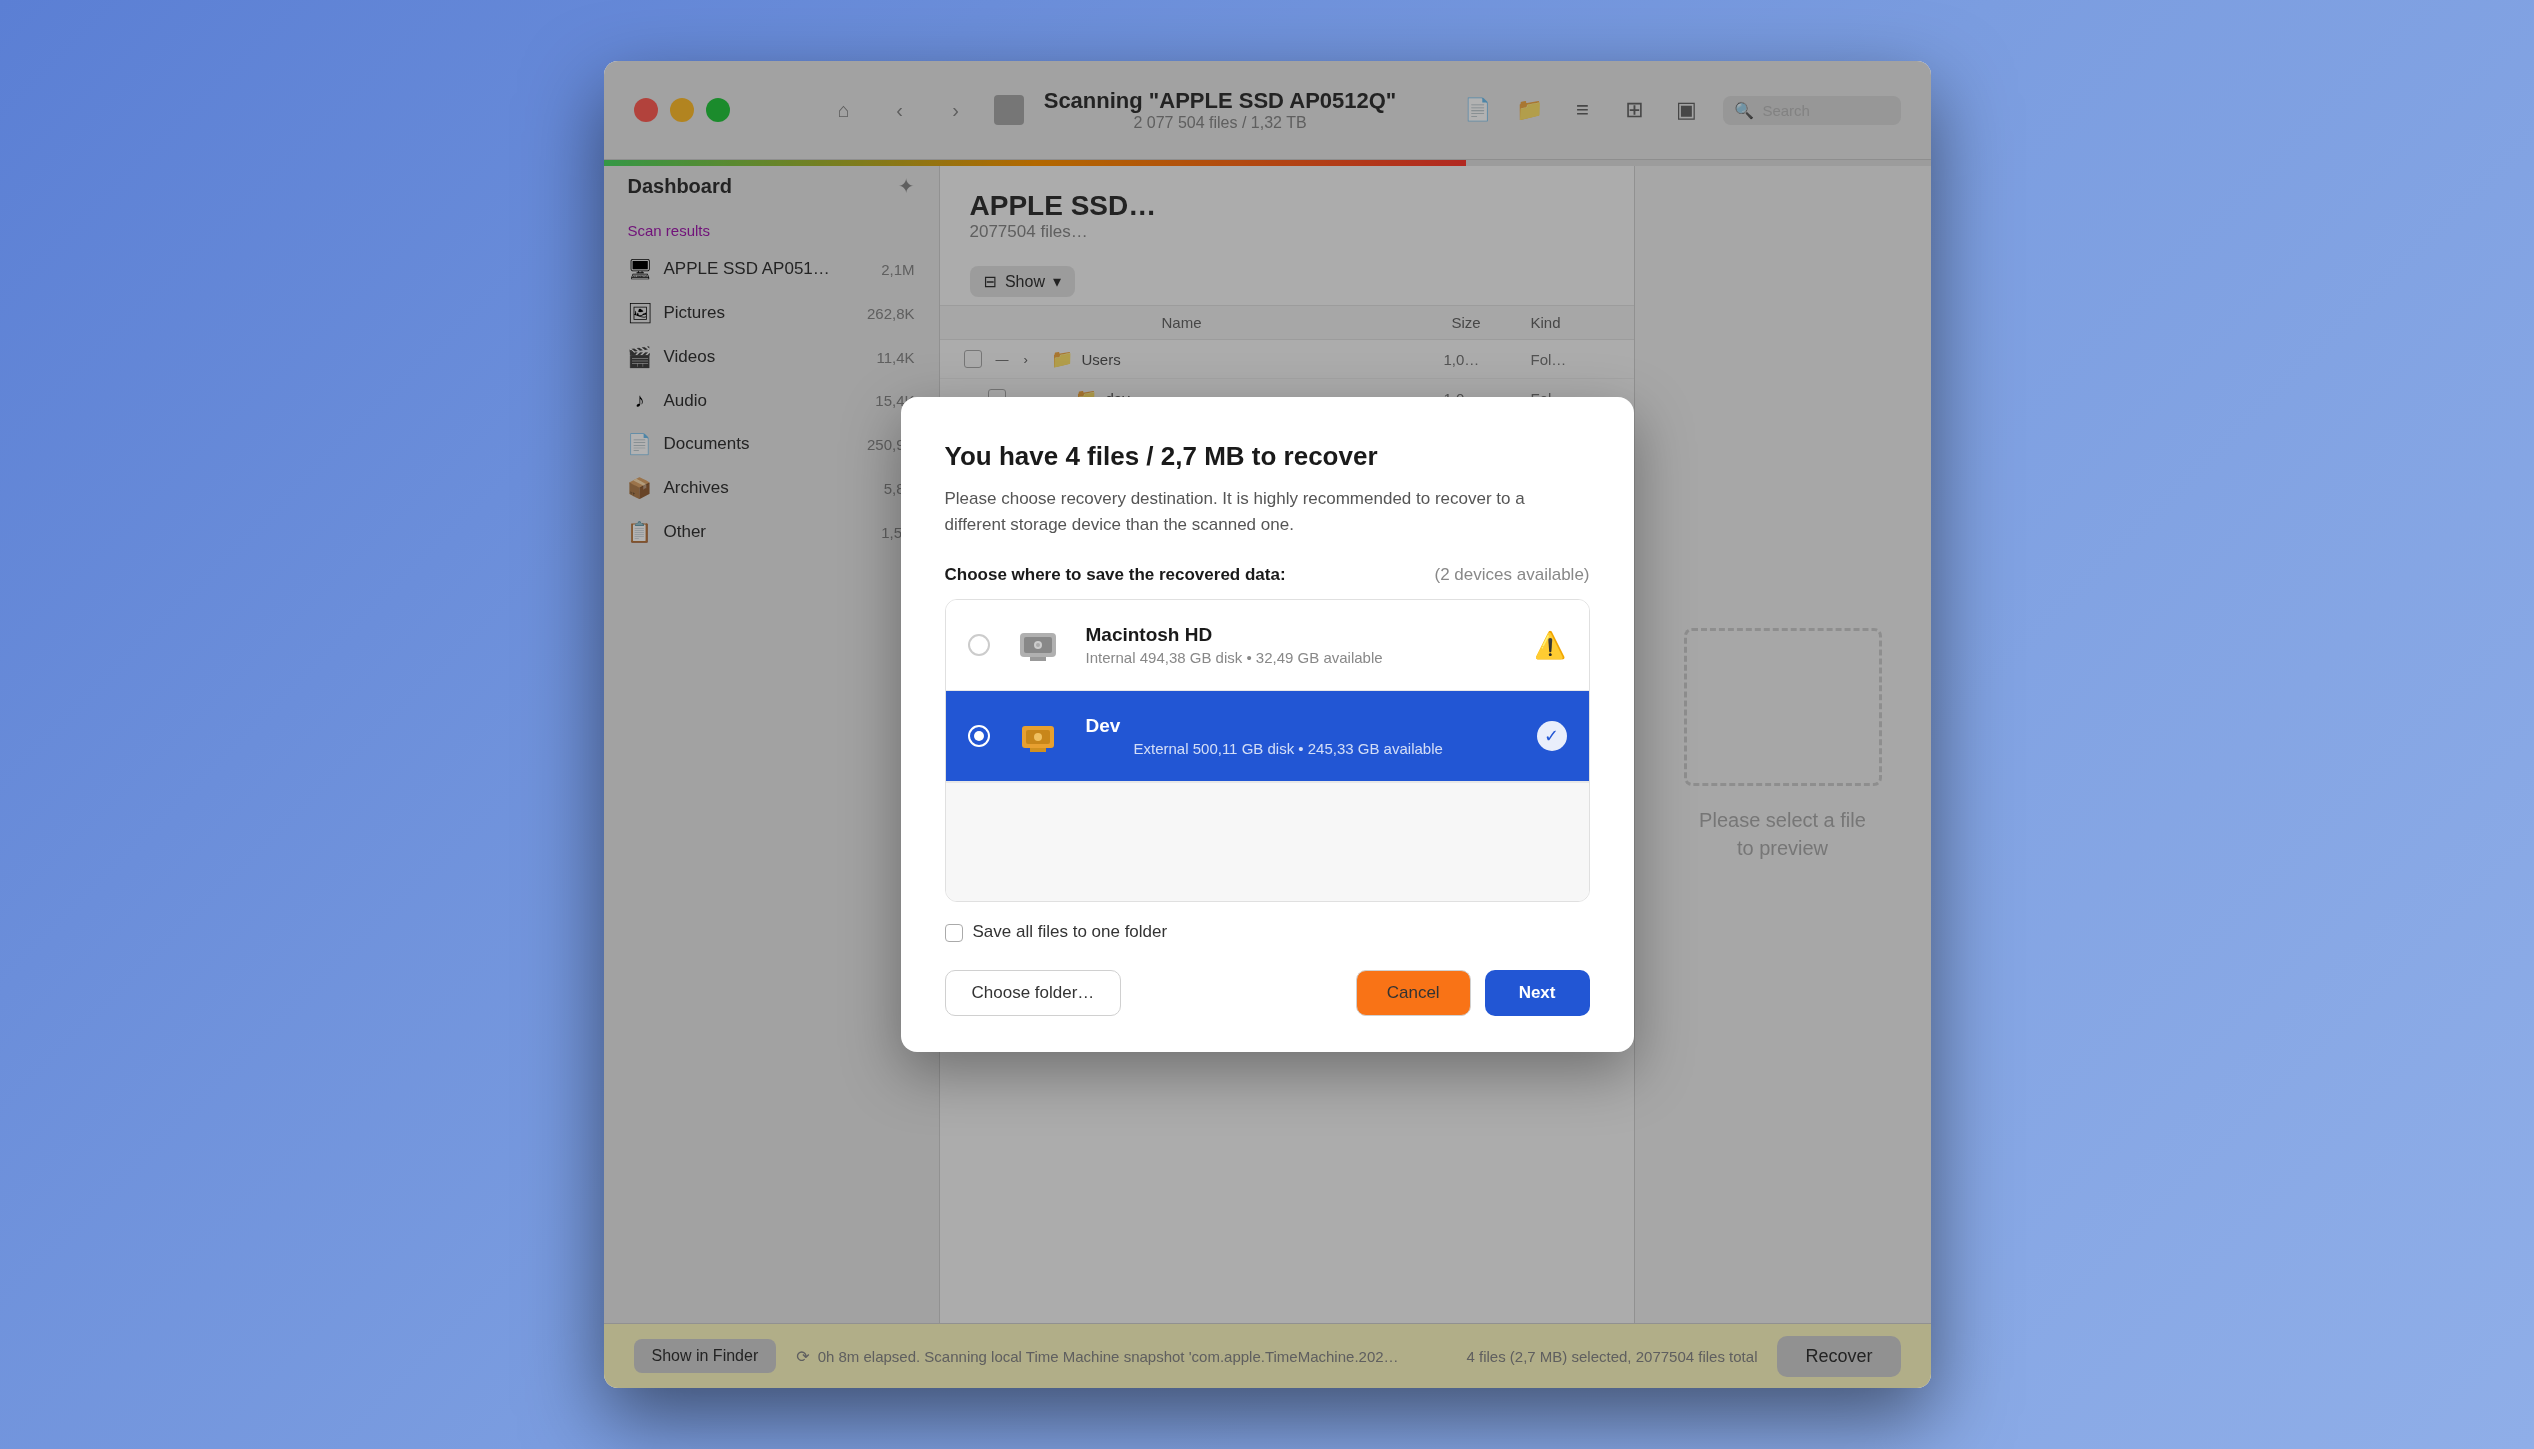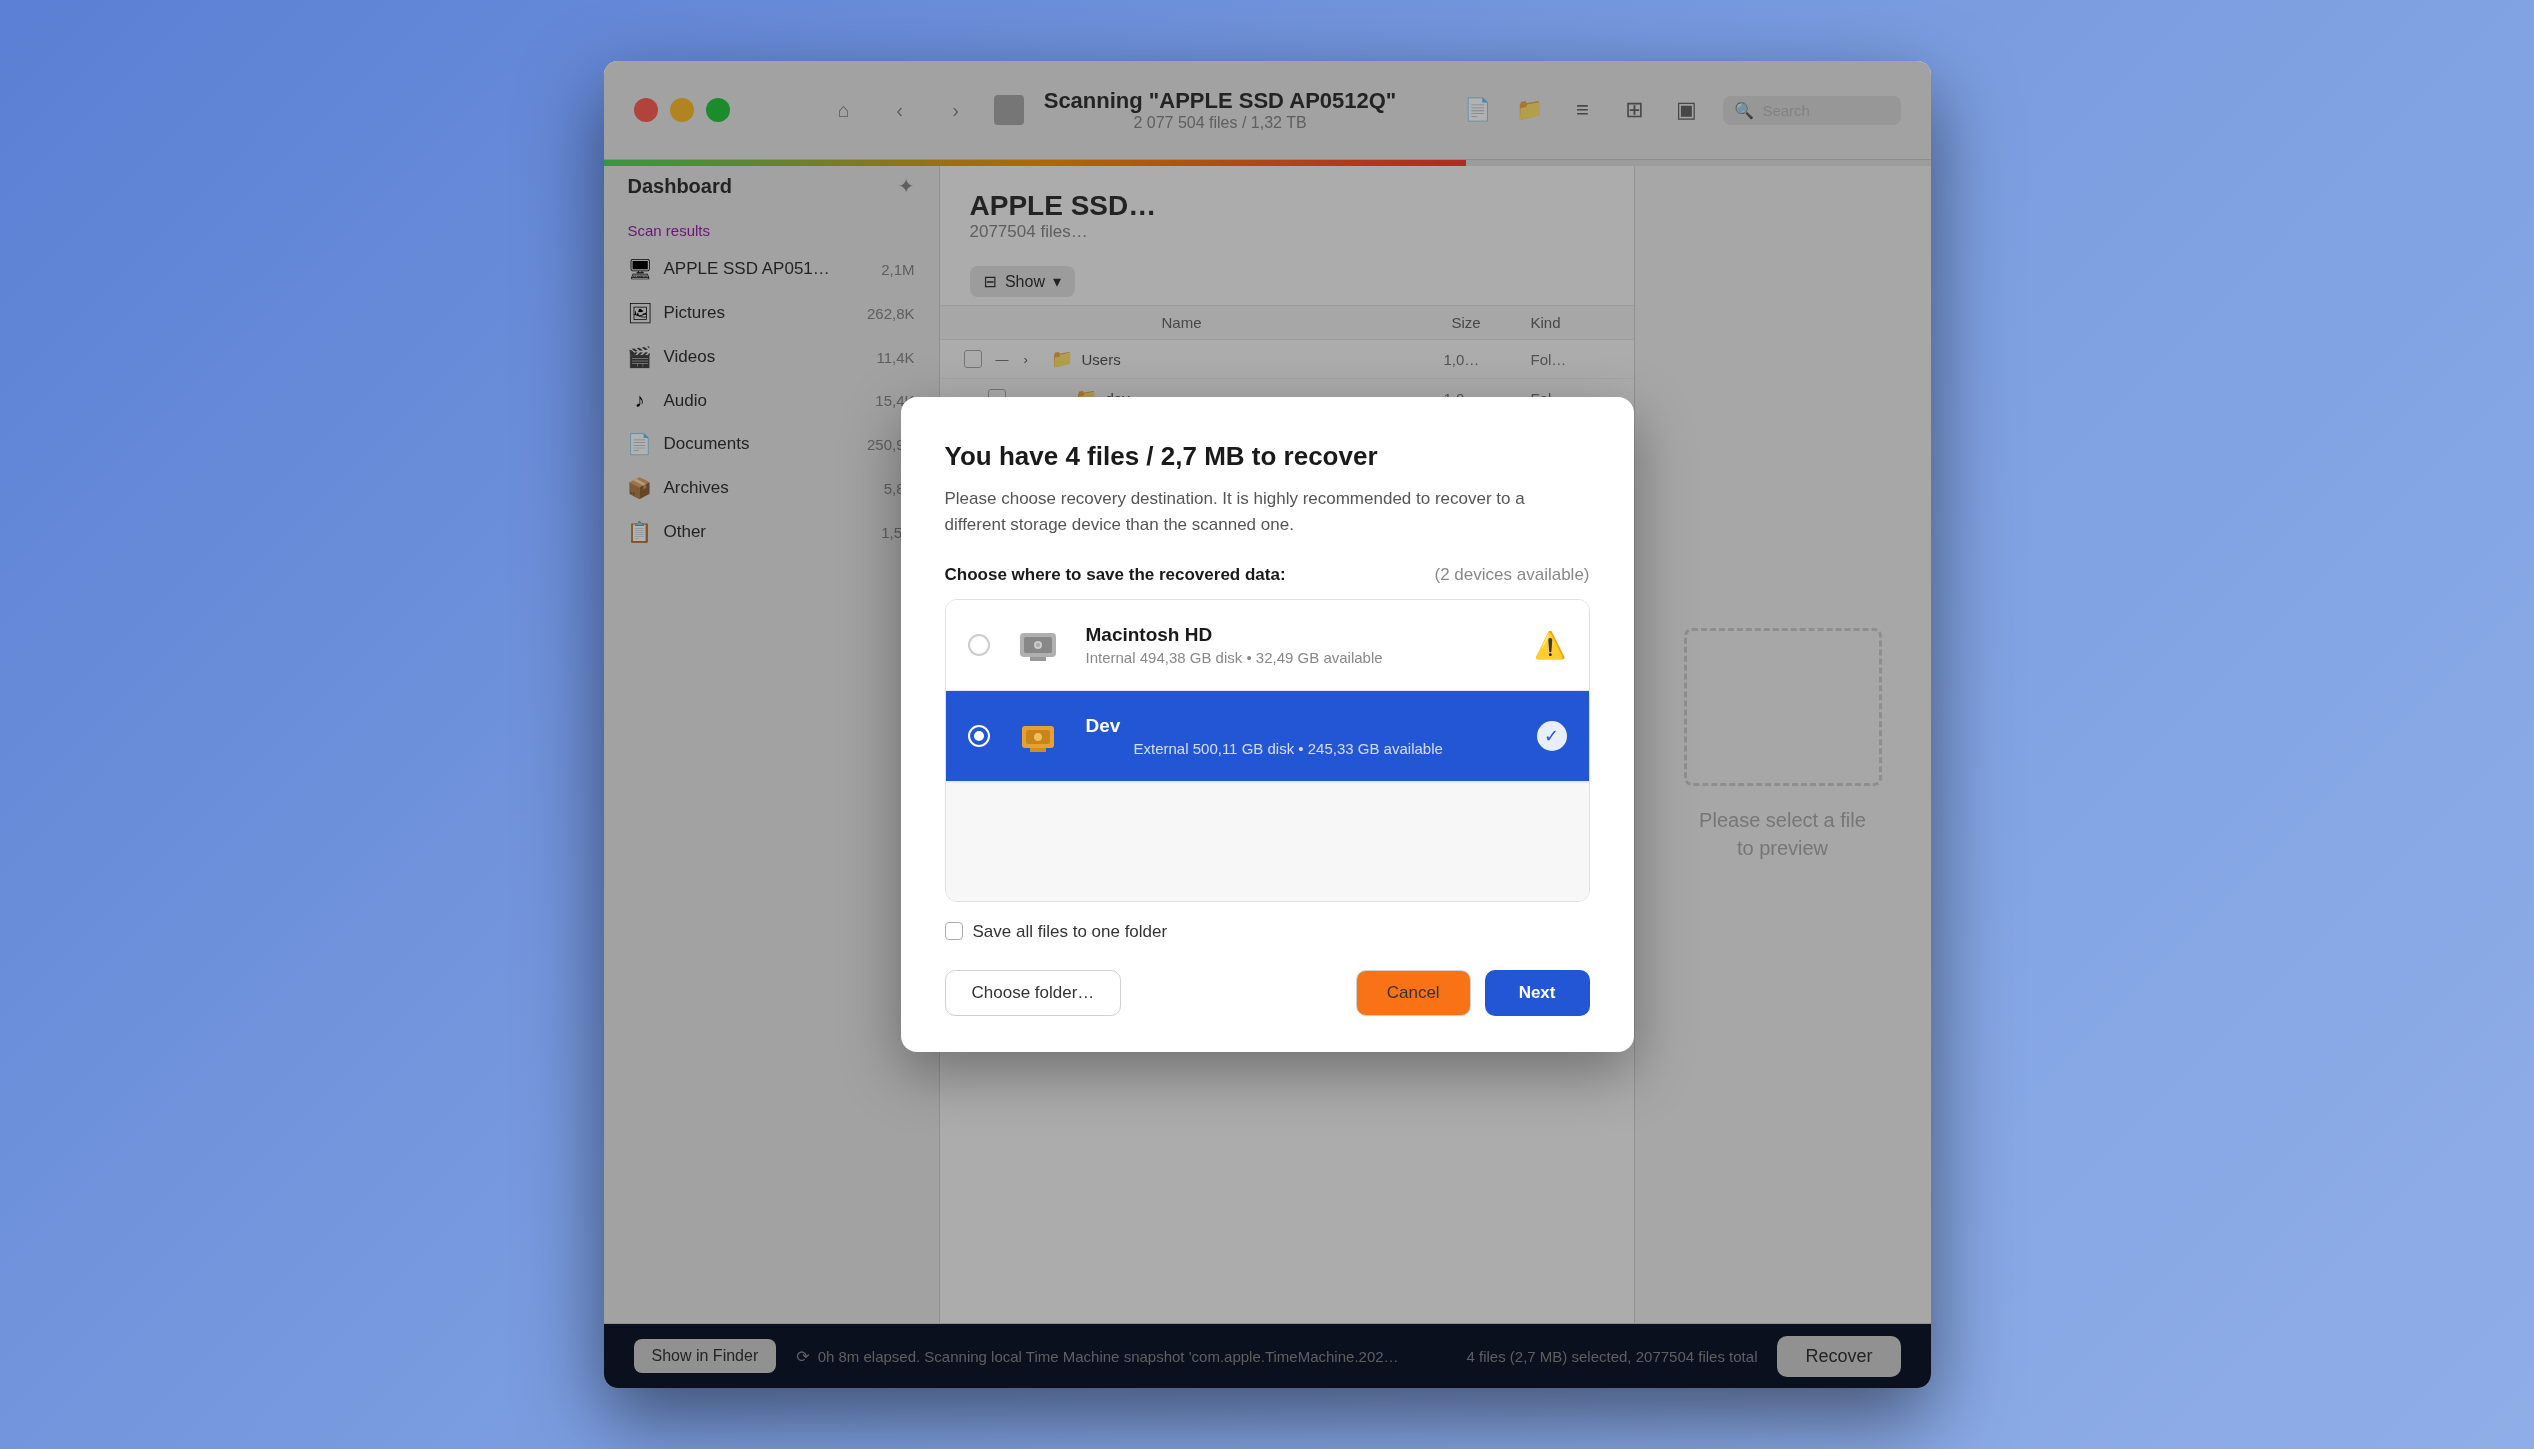--- a/index.html
+++ b/index.html
@@ -287,21 +287,21 @@
       font-size: 20px;
       color: #aaa;
       text-align: center;
       line-height: 1.4;
       font-weight: 500;
     }
 
     
     .status-bar {
       height: 65px;
-      background: #0f172a;
+      background: #fef9c3;
       border-top: 1px solid #d0d0d0;
       display: flex;
       align-items: center;
       padding: 0 30px;
       gap: 20px;
       flex-shrink: 0;
     }
     .status-finder-btn {
       background: #d0d0d0;
       border-radius: 8px;
@@ -462,21 +462,21 @@
     }
 
     .device-area-extra {
       height: 119px;
       background: #f7f7f7;
       border-top: 1px solid #e8e8e8;
     }
 
     .modal-checkbox-row {
       display: flex;
-      align-items: flex-start;
+      align-items: flex-end;
       gap: 10px;
       margin-bottom: 28px;
     }
     .modal-checkbox {
       width: 18px;
       height: 18px;
       border: 1.5px solid #aaa;
       border-radius: 4px;
       flex-shrink: 0;
     }

